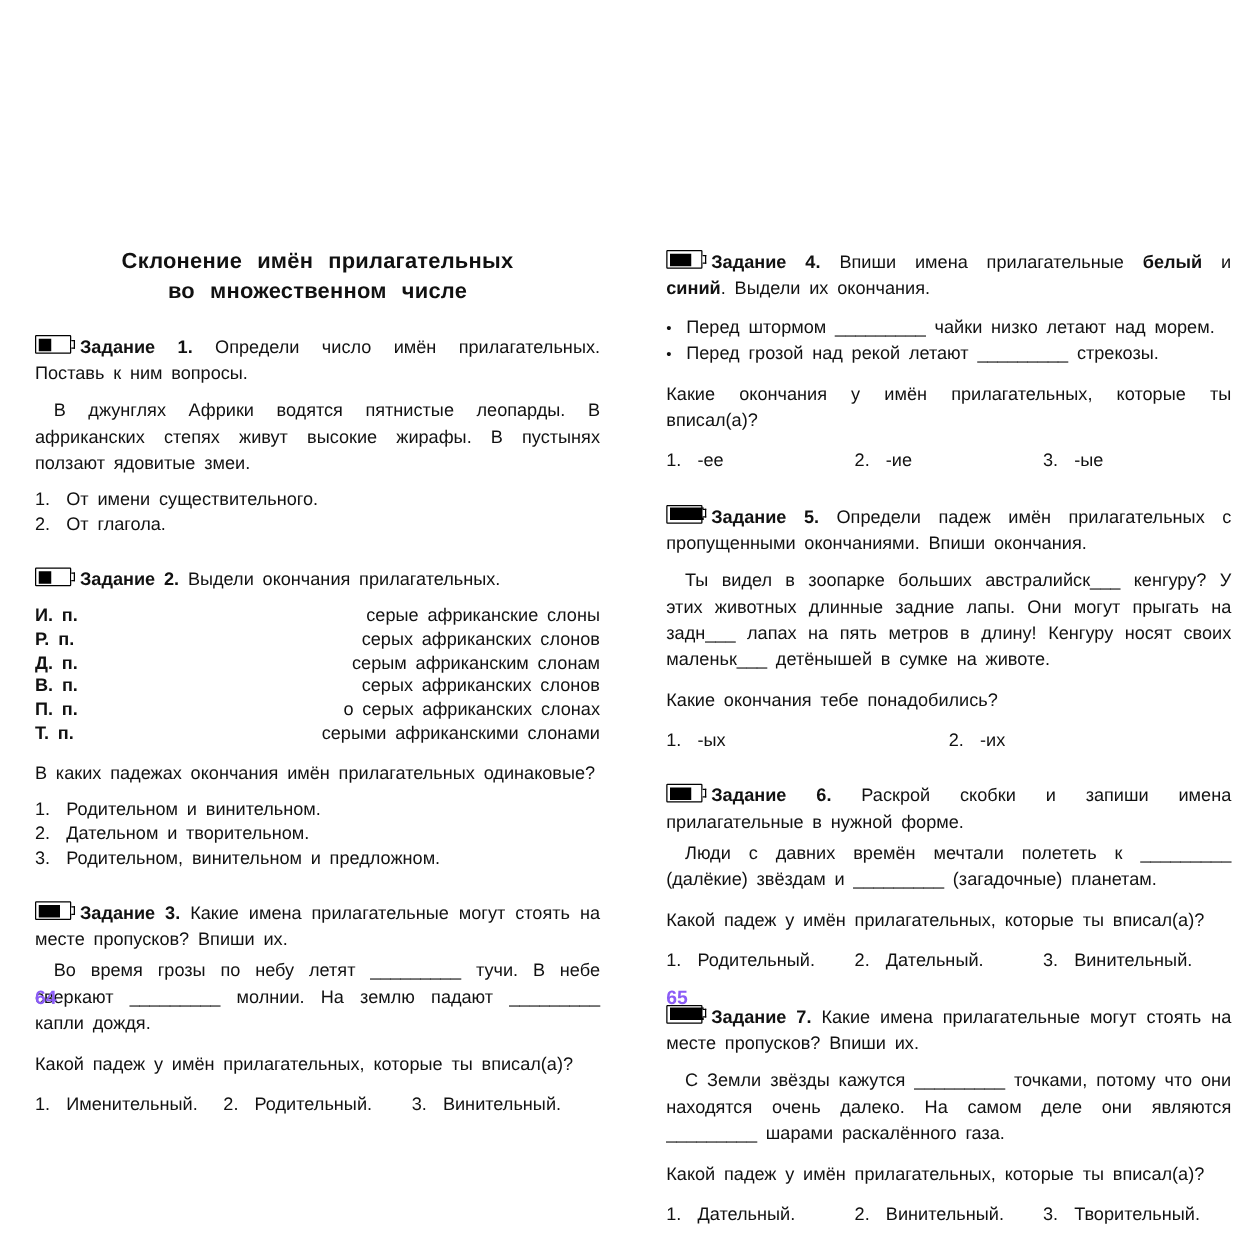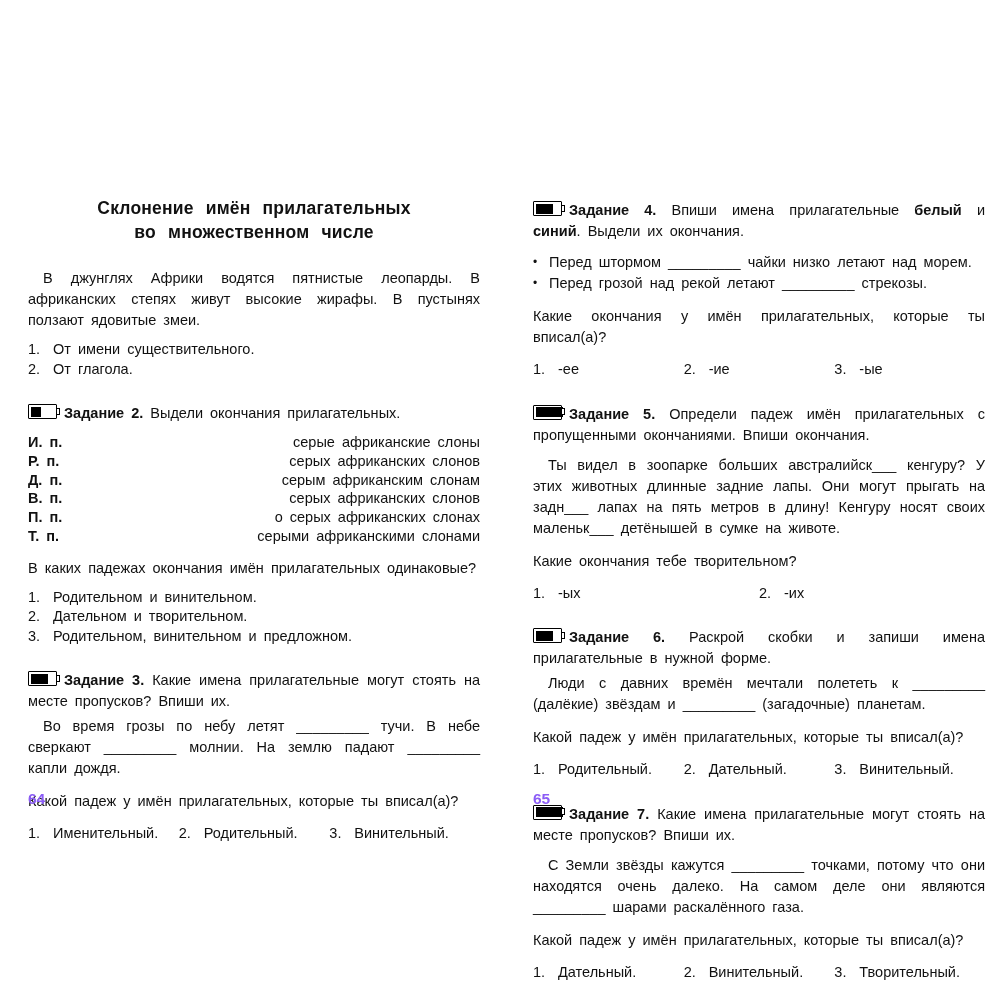--- a/index.html
+++ b/index.html
@@ -55,20 +55,21 @@
 <div class="page">
 
   <div class="col col-left">
 
     <h1 class="title">
       <span>Склонение имён прилагательных</span><br>
       <span>во множественном числе</span>
     </h1>
 
     <div class="task">
+      <p class="task-head"><span class="battery"><span class="fill" style="width: 40%;"></span></span><b>Задание 1.</b> <span>Определи число имён прилагательных. Поставь к ним вопросы.</span></p>
       <p class="para indent">В джунглях Африки водятся пятнистые леопарды. В африканских степях живут высокие жирафы. В пустынях ползают ядовитые змеи.</p>
       <div class="opt-list">
         <div class="opt">
             <span class="num">1.</span>
             <span>От имени существительного.</span>
           </div>
         <div class="opt">
             <span class="num">2.</span>
             <span>От глагола.</span>
           </div>
@@ -169,21 +170,21 @@
         <div class="opt">
             <span class="num">3.</span>
             <span>-ые</span>
           </div>
       </div>
     </div>
 
     <div class="task">
       <p class="task-head"><span class="battery"><span class="fill" style="width: 100%;"></span></span><b>Задание 5.</b> <span>Определи падеж имён прилагательных с пропущенными окончаниями. Впиши окончания.</span></p>
       <p class="para indent">Ты видел в зоопарке больших австралийск___ кенгуру? У этих животных длинные задние лапы. Они могут прыгать на задн___ лапах на пять метров в длину! Кенгуру носят своих маленьк___ детёнышей в сумке на животе.</p>
-      <p class="question">Какие окончания тебе творительном?</p>
+      <p class="question">Какие окончания тебе понадобились?</p>
       <div class="opts-grid2">
         <div class="opt">
             <span class="num">1.</span>
             <span>-ых</span>
           </div>
         <div class="opt">
             <span class="num">2.</span>
             <span>-их</span>
           </div>
       </div>

